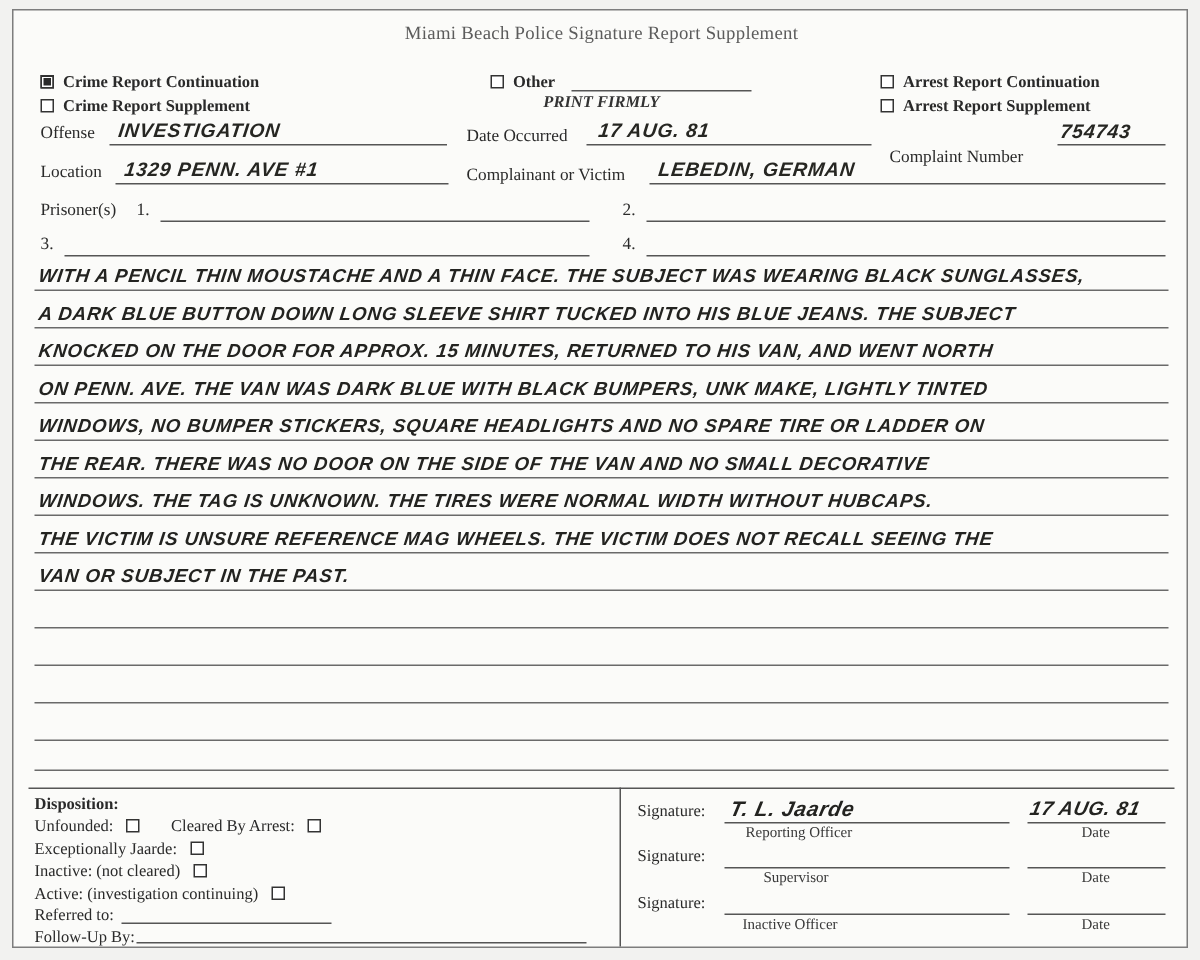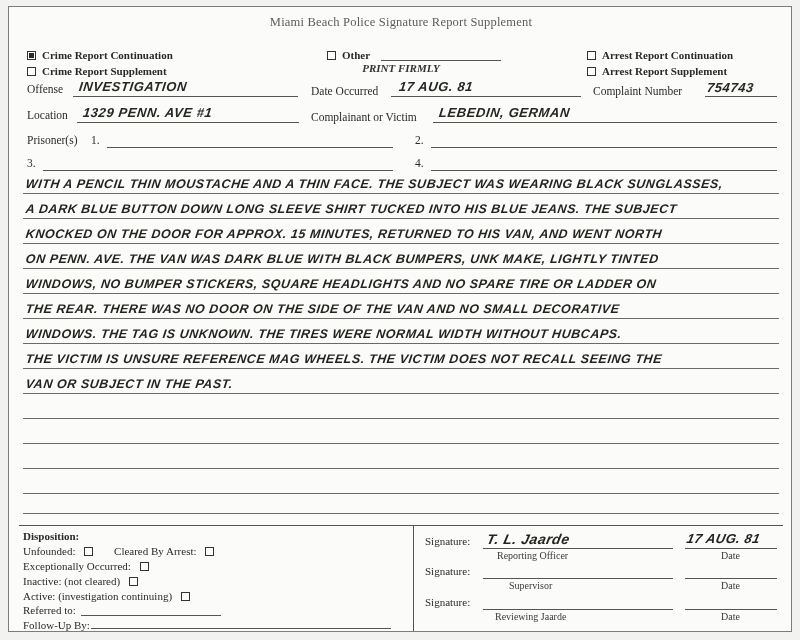--- a/index.html
+++ b/index.html
@@ -199,21 +199,21 @@
     </div>
 
     <div class="fieldlabel" style="left:18px; top:76px;">Offense</div>
     <div class="uline" style="left:64px; top:89px; width:225px;"></div>
     <div class="handval" style="left:70px; top:72px;">INVESTIGATION</div>
 
     <div class="fieldlabel" style="left:302px; top:78px;">Date Occurred</div>
     <div class="uline" style="left:382px; top:89px; width:190px;"></div>
     <div class="handval" style="left:390px; top:72px;">17 AUG. 81</div>
 
-    <div class="fieldlabel" style="left:584px; top:78px;">Complaint Number</div>
+    <div class="fieldlabel" style="left:584px; top:92px;">Complaint Number</div>
     <div class="uline" style="left:696px; top:89px; width:72px;"></div>
     <div class="handval" style="left:698px; top:73px;">754743</div>
 
     <div class="fieldlabel" style="left:18px; top:102px;">Location</div>
     <div class="uline" style="left:68px; top:115px; width:222px;"></div>
     <div class="handval" style="left:74px; top:98px;">1329 PENN. AVE #1</div>
 
     <div class="fieldlabel" style="left:302px; top:104px;">Complainant or Victim</div>
     <div class="uline" style="left:424px; top:115px; width:344px;"></div>
     <div class="handval" style="left:430px; top:98px;">LEBEDIN, GERMAN</div>
@@ -282,21 +282,21 @@
     <div class="disp-row" style="left:14px; top:523px; font-weight:bold;">Disposition:</div>
 
     <div class="disp-row" style="left:14px; top:538px;">
       <span>Unfounded:</span>
       <span class="cbox" style="margin-left:6px; margin-right:18px;"></span>
       <span>Cleared By Arrest:</span>
       <span class="cbox" style="margin-left:6px;"></span>
     </div>
 
     <div class="disp-row" style="left:14px; top:553px;">
-      <span>Exceptionally Occurred:</span>
+      <span>Exceptionally Jaarde:</span>
       <span class="cbox" style="margin-left:6px;"></span>
     </div>
 
     <div class="disp-row" style="left:14px; top:568px;">
       <span>Inactive:  (not cleared)</span>
       <span class="cbox" style="margin-left:6px;"></span>
     </div>
 
     <div class="disp-row" style="left:14px; top:583px;">
       <span>Active: (investigation continuing)</span>
@@ -325,19 +325,19 @@
     <div class="uline" style="left:474px; top:571px; width:190px;"></div>
     <div class="sig-hand" style="left:478px; top:554px;"></div>
     <div class="sub-label" style="left:500px; top:573px;">Supervisor</div>
     <div class="uline" style="left:676px; top:571px; width:92px;"></div>
     <div class="sig-hand" style="left:678px; top:554px; font-size:13px;"></div>
     <div class="sub-label" style="left:712px; top:573px;">Date</div>
 
     <div class="sig-label" style="left:416px; top:589px;">Signature:</div>
     <div class="uline" style="left:474px; top:602px; width:190px;"></div>
     <div class="sig-hand" style="left:478px; top:585px;"></div>
-    <div class="sub-label" style="left:486px; top:604px;">Reviewing Jaarde</div>
+    <div class="sub-label" style="left:486px; top:604px;">Inactive Officer</div>
     <div class="uline" style="left:676px; top:602px; width:92px;"></div>
     <div class="sig-hand" style="left:678px; top:585px; font-size:13px;"></div>
     <div class="sub-label" style="left:712px; top:604px;">Date</div>
 
   </div>
 </div>
 
 </body></html>

